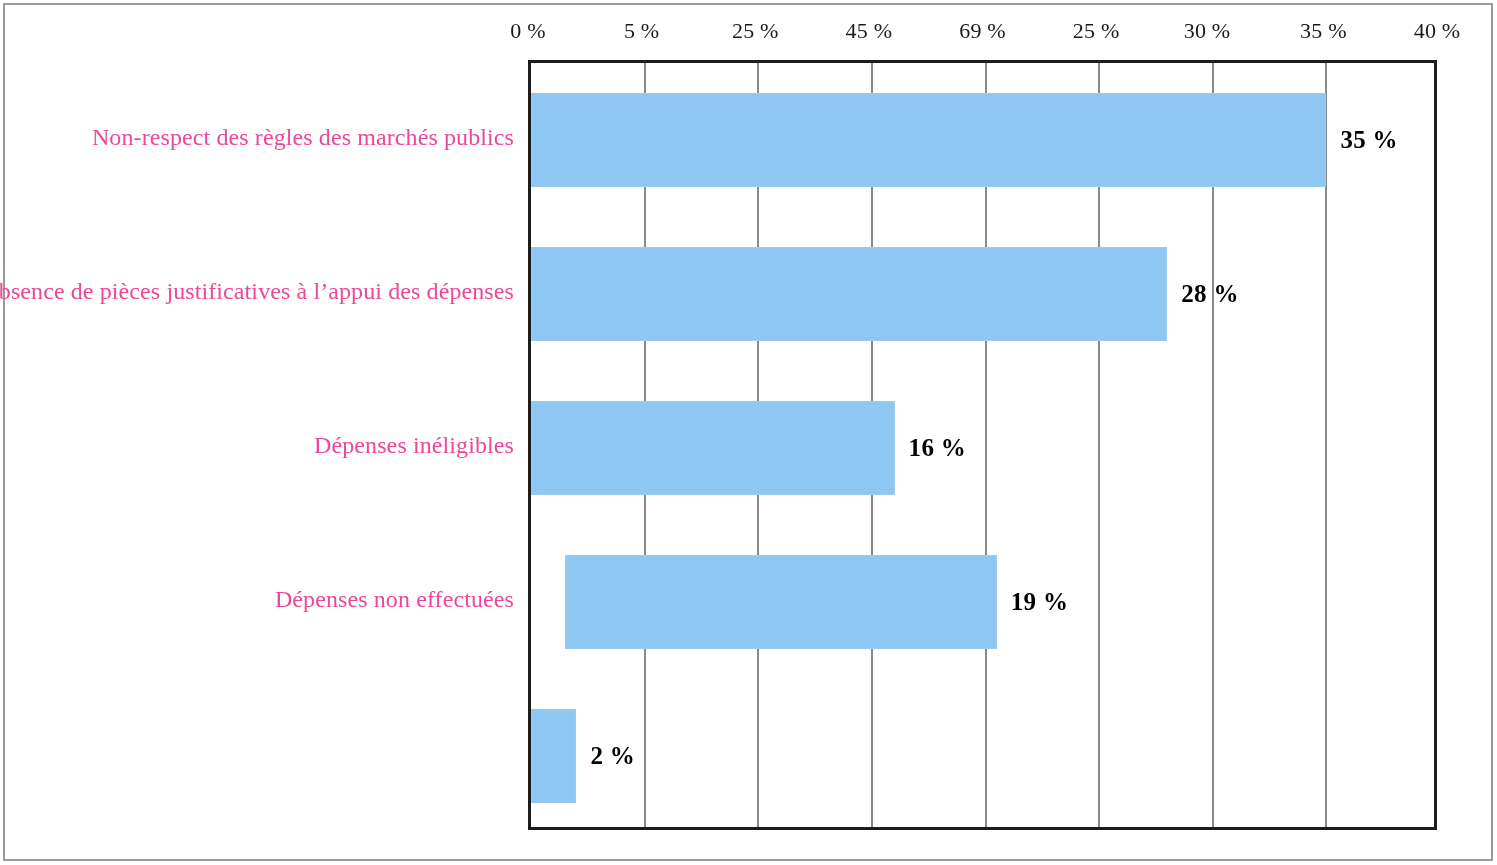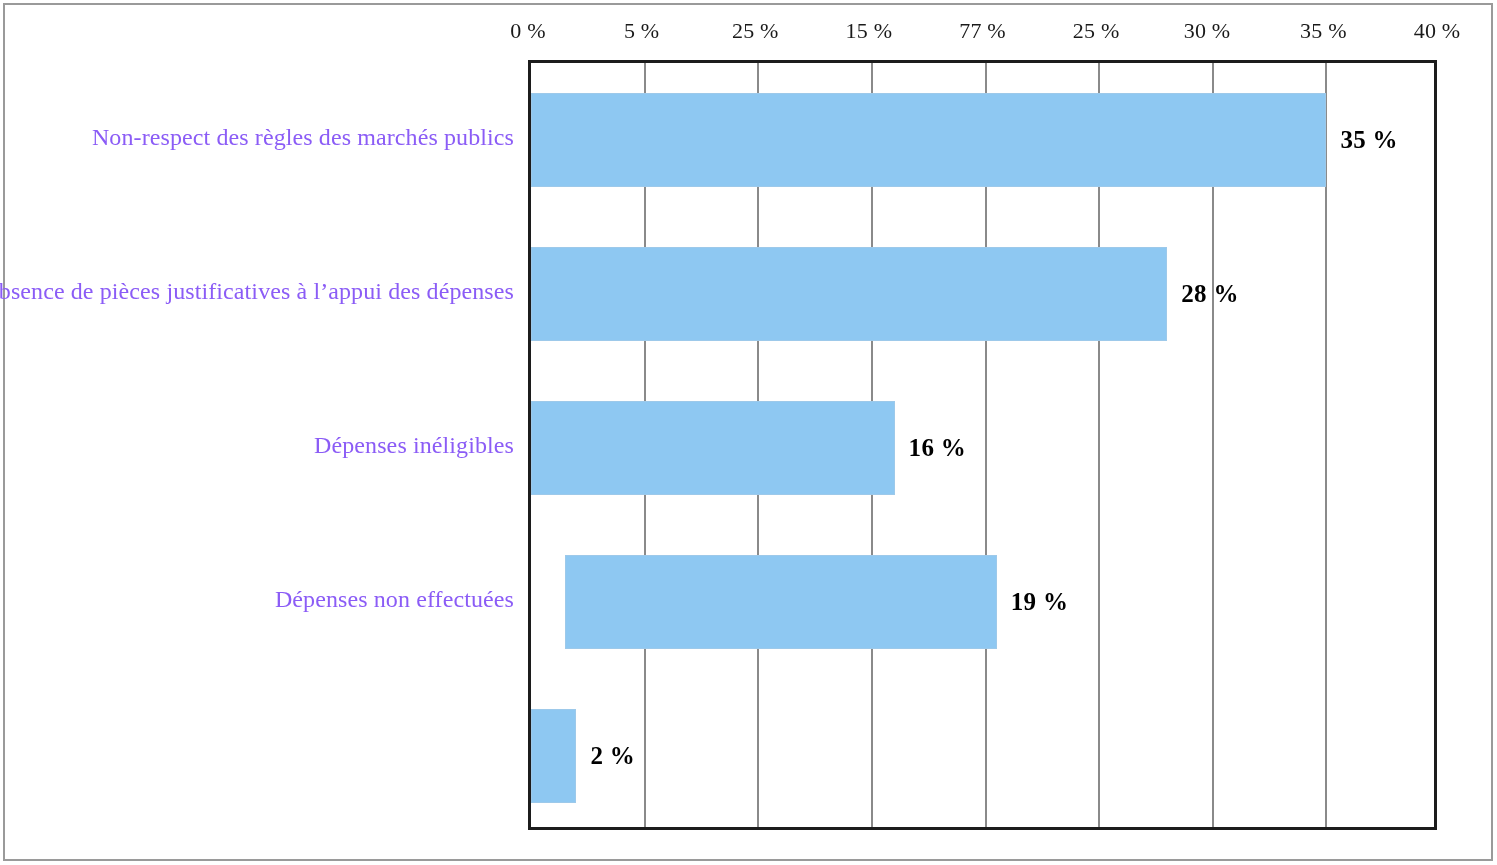--- a/index.html
+++ b/index.html
@@ -107,39 +107,39 @@
     left: 0;
     top: 0;
     width: 516px;
     height: 865px;
   }
   .y-cat {
     position: absolute;
     right: 0;
     text-align: right;
     font-size: 24px;
-    color: #8b5cf6;
+    color: #ec4899;
     white-space: nowrap;
     transform: translateY(-50%);
     letter-spacing: 0.1px;
   }
 </style>
 </head>
 <body>
 
 <div id="figure">
 
   <div class="outer-frame"></div>
 
   <div class="x-axis-labels" id="xAxisLabels">
       <div class="x-tick-label" style="left: 528px;">0 %</div>
       <div class="x-tick-label" style="left: 641.625px;">5 %</div>
       <div class="x-tick-label" style="left: 755.25px;">25 %</div>
-      <div class="x-tick-label" style="left: 868.875px;">15 %</div>
-      <div class="x-tick-label" style="left: 982.5px;">77 %</div>
+      <div class="x-tick-label" style="left: 868.875px;">45 %</div>
+      <div class="x-tick-label" style="left: 982.5px;">69 %</div>
       <div class="x-tick-label" style="left: 1096.12px;">25 %</div>
       <div class="x-tick-label" style="left: 1207px; text-align: right;">30 %</div>
       <div class="x-tick-label" style="left: 1323.38px;">35 %</div>
       <div class="x-tick-label" style="left: 1437px;">40 %</div>
     </div>
 
   <div class="y-axis-labels" id="yAxisLabels" style="width: 1497px;">
       <div class="y-cat" style="top: 137px; right: 983px;">Non-respect des règles des marchés publics</div>
       <div class="y-cat" style="top: 291px; right: 983px;">Absence de pièces justificatives à l’appui des dépenses</div>
       <div class="y-cat" style="top: 599px; right: 983px;">Dépenses non effectuées</div>

